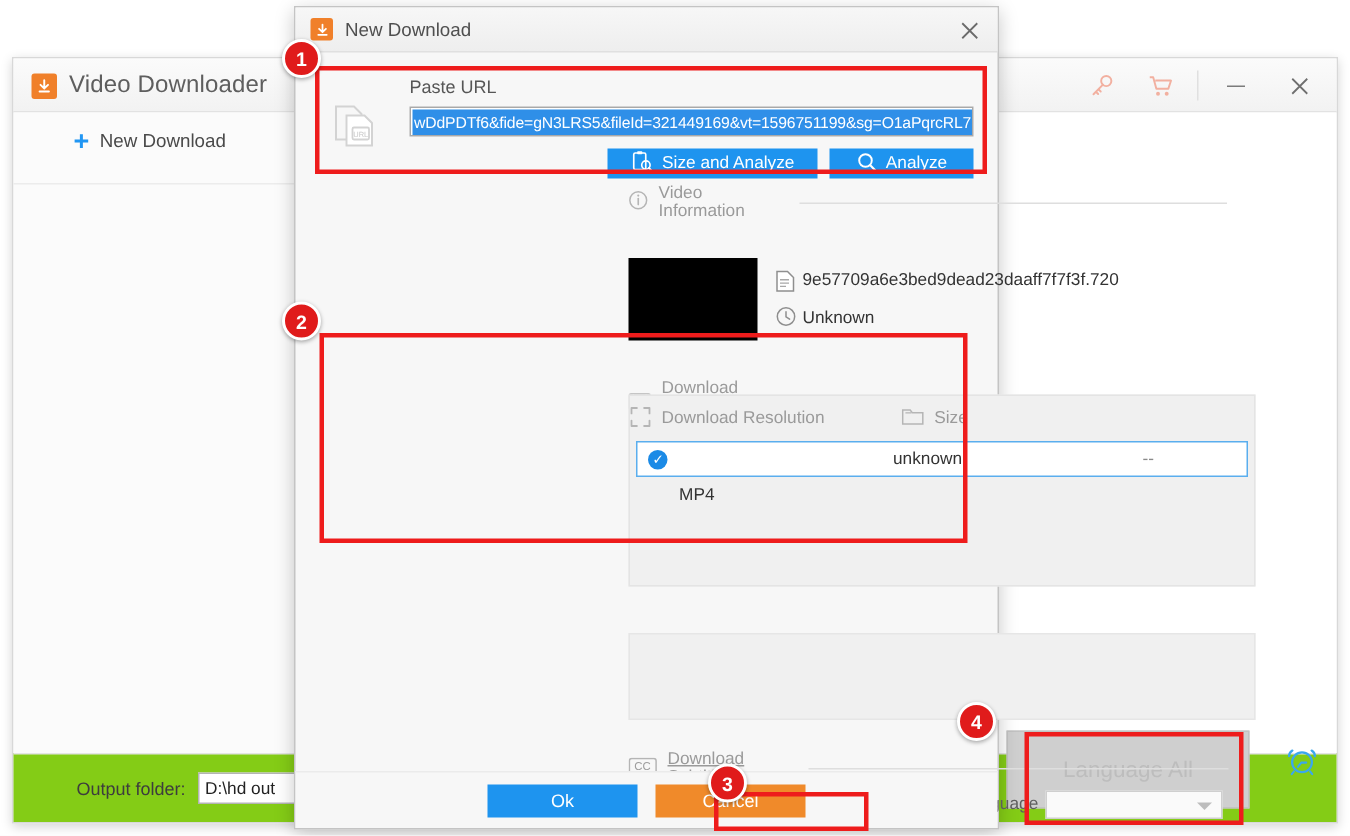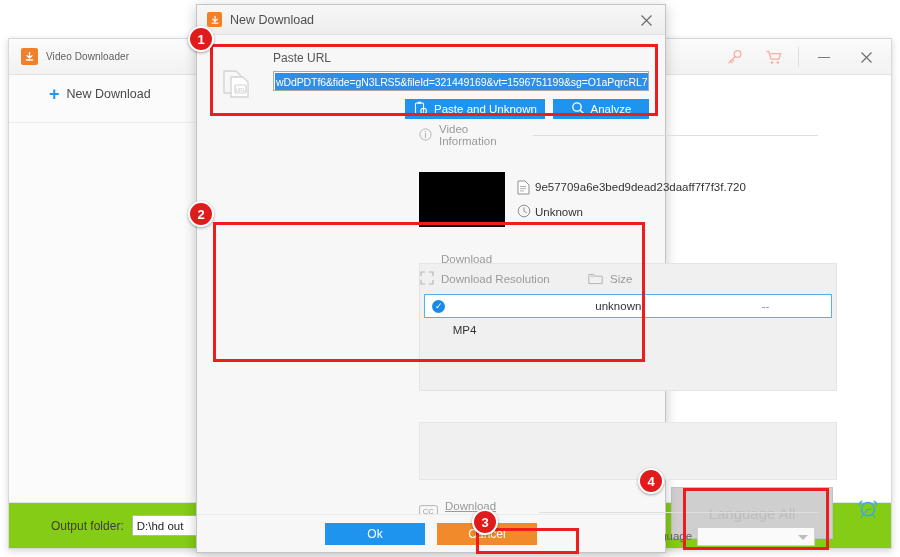--- a/index.html
+++ b/index.html
@@ -28,21 +28,21 @@
     display: flex; align-items: center; gap: 8px;
   }
   .app-logo {
     width: 17px; height: 17px; border-radius: 2px;
     background: #f0802a;
     display: flex; align-items: center; justify-content: center;
     color: #fff; font-size: 11px; line-height: 1;
   }
   .app-logo svg { display:block; }
   .app-title {
-    font-size: 10px; color: #5e5e5e; letter-spacing: .1px;
+    font-size: 16px; color: #5e5e5e; letter-spacing: .1px;
   }
   .tb-right {
     position: absolute; right: 4px; top: 0; height: 36px;
     display: flex; align-items: center;
   }
   .tb-icon {
     width: 40px; height: 36px; display:flex; align-items:center; justify-content:center;
     color: #f3b3a4;
   }
   .tb-sep { width:1px; height:20px; background:#e0e0e0; margin:0 4px; }
@@ -175,21 +175,21 @@
     position:absolute; left: 222px; top: 228px; width: 418px; height: 128px;
     background:#f0f0f0; border: 1px solid #e4e4e4;
   }
   .vthead {
     display:flex; align-items:center; height: 30px;
     font-size: 11.5px; color:#9a9a9a;
   }
   .vth { display:flex; align-items:center; gap:7px; }
   .vth.c1 { margin-left: 28px; width: 144px; }
   .vth.c2 { width: 168px; }
-  .vth.c3 { width: 70px; }
+  .vth.c3 { width: 70px; justify-content: center; }
   .vrow {
     display:flex; align-items:center; height: 24px; margin: 0 4px;
     background:#fff; border: 1px solid #5aaeee; font-size: 11.5px; color:#333;
   }
   .vr-check { width: 28px; display:flex; justify-content:center; }
   .check-circle {
     width: 13px; height: 13px; border-radius:50%; background:#1b8ae6;
     display:flex; align-items:center; justify-content:center;
     color:#fff; font-size: 9px;
   }
@@ -346,21 +346,21 @@
         <div class="btn-row">
           <button class="btn-blue btn-paste">
             <span>
               <svg width="15" height="15" viewBox="0 0 15 15">
                   <rect x="2.5" y="2" width="8" height="11" rx="1" stroke="#fff" stroke-width="1.1" fill="none"></rect>
                   <rect x="4.8" y="0.8" width="3.4" height="2" rx="0.5" fill="#fff"></rect>
                   <circle cx="10.6" cy="10" r="2.8" stroke="#fff" stroke-width="1.1" fill="none"></circle>
                   <path d="M12.6 12l1.8 1.8" stroke="#fff" stroke-width="1.2" stroke-linecap="round"></path>
                 </svg>
             </span>
-            <span>Paste and Unknown</span>
+            <span>Size and Analyze</span>
           </button>
           <button class="btn-blue btn-analyze">
             <span>
               <svg width="14" height="14" viewBox="0 0 14 14">
                   <circle cx="6" cy="6" r="4.2" stroke="#fff" stroke-width="1.3" fill="none"></circle>
                   <path d="M9.2 9.2l3.4 3.4" stroke="#fff" stroke-width="1.4" stroke-linecap="round"></path>
                 </svg>
             </span>
             <span>Analyze</span>
           </button>

